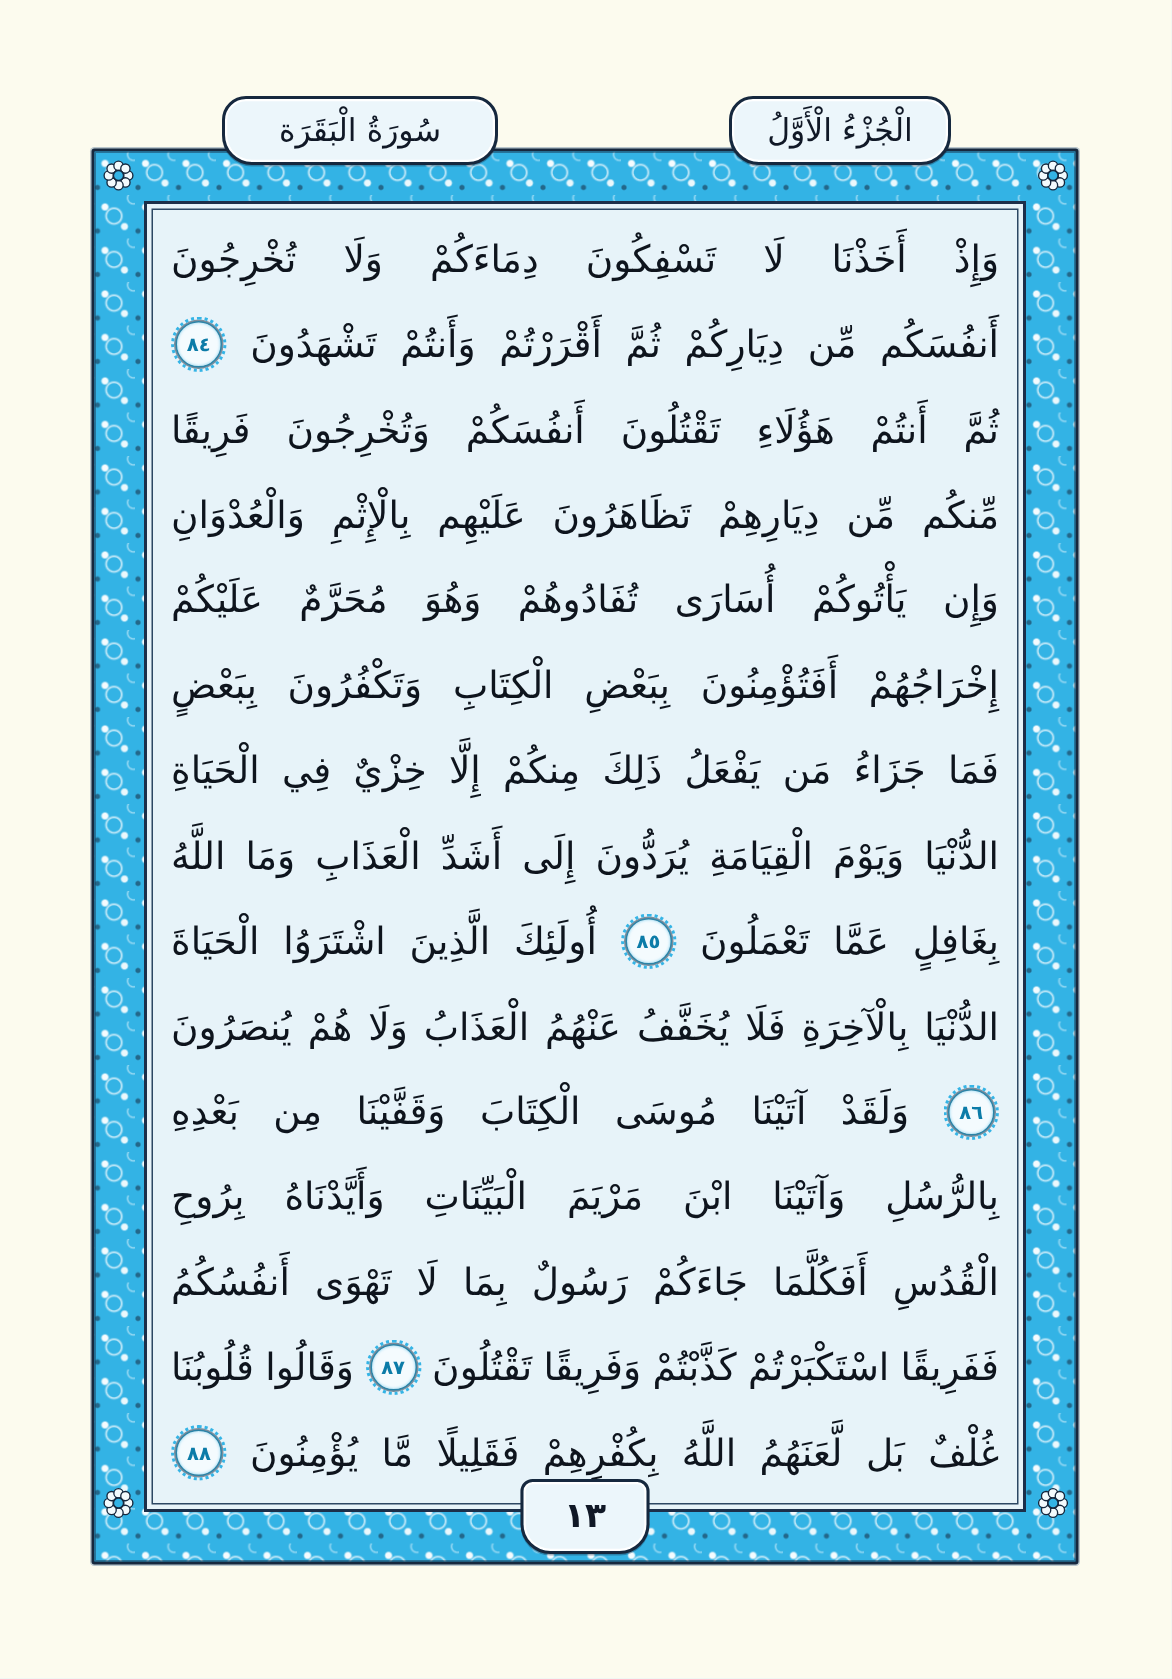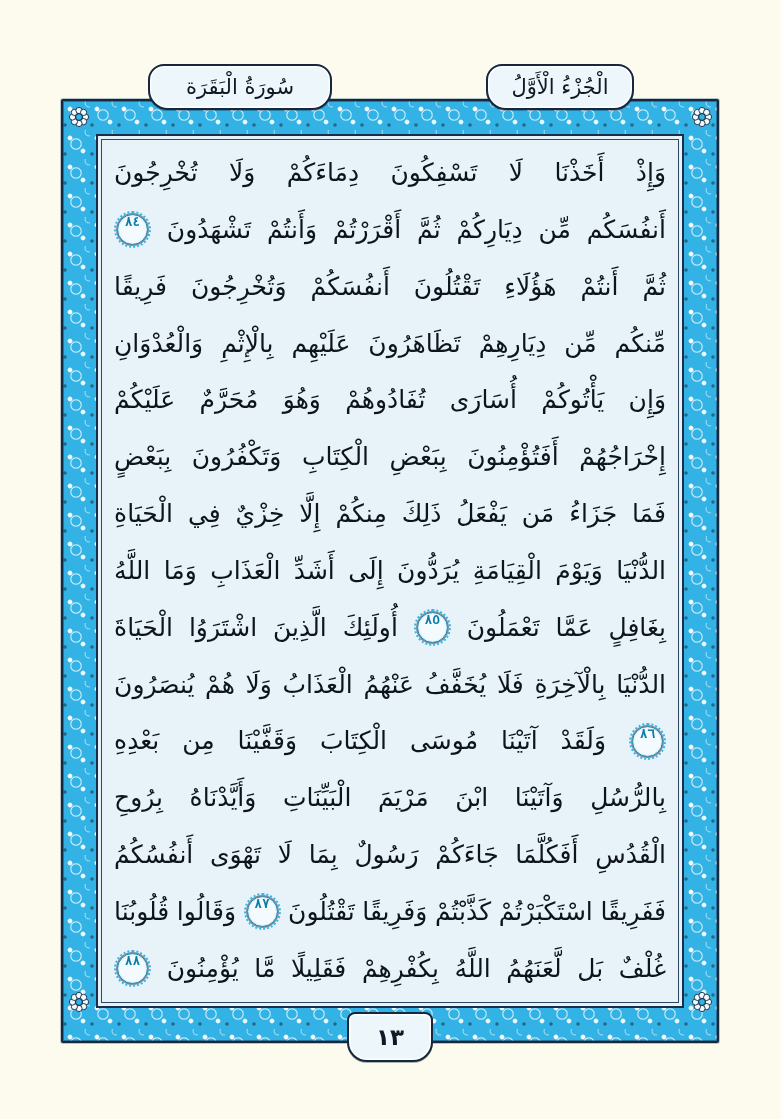--- a/index.html
+++ b/index.html
@@ -37,21 +37,21 @@
   .cartouche{
     position:absolute;box-sizing:border-box;z-index:5;
     background:#ecf6fb;border:2px solid #16283e;
     box-shadow:inset 0 0 0 1.5px #ffffff, 0 1px 0 rgba(22,40,62,.35);
     display:flex;align-items:center;justify-content:center;
     color:#101826;
   }
   .cartouche .label{white-space:nowrap;}
   .cartouche-surah{left:148px;top:64px;width:184px;height:46px;border-radius:16px 16px 20px 20px;font-size:21px;}
   .cartouche-juz{left:486px;top:64px;width:148px;height:46px;border-radius:16px 16px 20px 20px;font-size:21px;}
-  .cartouche-pageno{left:347px;top:1012px;width:86px;height:50px;border-radius:8px 8px 20px 20px;font-size:23px;font-weight:bold;}
+  .cartouche-pageno{left:347px;top:986px;width:86px;height:50px;border-radius:8px 8px 20px 20px;font-size:23px;font-weight:bold;}
   
   .corner{position:absolute;width:24px;height:24px;z-index:4;}
   .corner svg{display:block;}
   .corner.tl{left:67px;top:105px;}
   .corner.tr{right:67px;top:105px;}
   .corner.bl{left:67px;bottom:105px;}
   .corner.br{right:67px;bottom:105px;}
   
   .text-block{
     position:absolute;inset:10px 16px;box-sizing:border-box;
@@ -59,28 +59,27 @@
     direction:rtl;
   }
   .line{
     display:flex;align-items:center;justify-content:space-between;
     direction:rtl;height:54px;
     font-size:25px;color:#0e141d;
     letter-spacing:0;line-height:54px;
   }
   .word{white-space:nowrap;}
   .verse-marker{
-    flex:0 0 auto;display:inline-flex;align-items:flex-start;justify-content:center;
+    flex:0 0 auto;display:inline-flex;align-items:center;justify-content:center;
     width:29px;height:29px;border-radius:50%;
     background:#f4fbfe;
     border:1.6px solid #2b84a8;
     outline:2px dotted #35b4e6;outline-offset:1px;
     box-shadow:0 0 0 1px rgba(22,40,62,.5), inset 0 0 2px rgba(53,180,230,.6);
     margin:0 3px;
-    font-family:Liberation Mono, monospace;
   }
   .verse-num{
     font-size:13px;color:#0c7ca8;font-weight:bold;line-height:1;
     transform:translateY(1px);
   }
 </style>
 </head>
 <body>
 
 <div class="frame">

